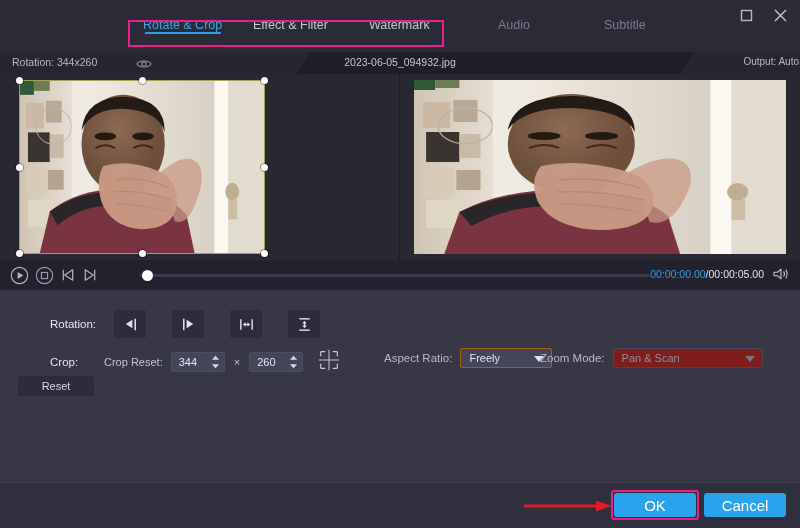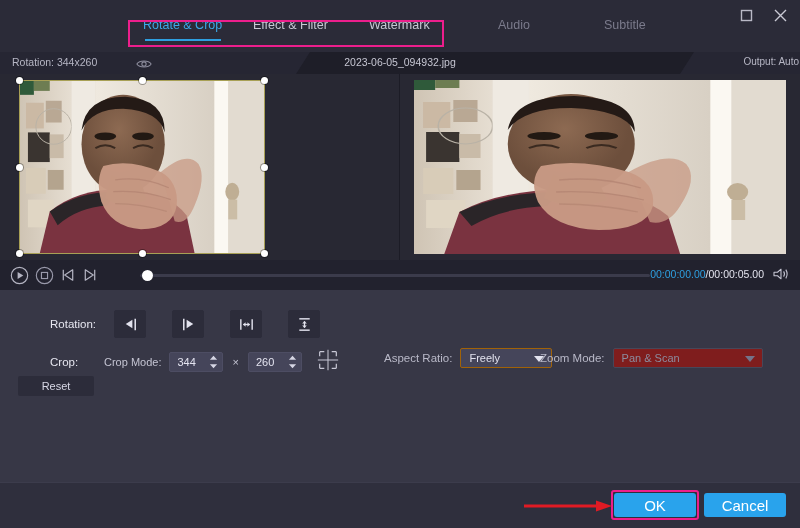--- a/index.html
+++ b/index.html
@@ -44,21 +44,21 @@
     height: 34px;
     display: flex;
     align-items: flex-start;
   }
   .tab {
     position: absolute;
     top: 0;
     font-size: 12.5px;
     color: #c8c8d4;
     white-space: nowrap;
-    padding-bottom: 9px;
+    padding-bottom: 2px;
   }
   .tab.active { color: #3ba7e8; }
   .tab.dim { color: #7b7b8c; }
   .tab .underline {
     position: absolute;
     left: 50%; transform: translateX(-50%);
     bottom: 0;
     width: 76px; height: 2.5px;
     background: #2e9fe0;
   }
@@ -539,21 +539,21 @@
               <path d="M9 5.5 L9 12.5" stroke="#e3e3ee" stroke-width="1.4"></path>
               <path d="M6.5 8 L9 5.5 L11.5 8 Z" fill="#e3e3ee"></path>
               <path d="M6.5 10 L9 12.5 L11.5 10 Z" fill="#e3e3ee"></path>
             </svg>
         </div>
       </div>
     </div>
 
     <div class="row-crop">
       <div class="lbl">Crop:</div>
-      <div class="cl">Crop Mode:</div>
+      <div class="cl">Crop Reset:</div>
       <div class="spin">
         <span>344</span>
         <div class="arrows">
           <svg width="9" height="6" viewBox="0 0 10 6">
               <path d="M5 0.5 L9 5 L1 5 Z" fill="#d6d6e4"></path>
             </svg>
           <svg width="9" height="6" viewBox="0 0 10 6">
               <path d="M5 5.5 L1 1 L9 1 Z" fill="#d6d6e4"></path>
             </svg>
         </div>

